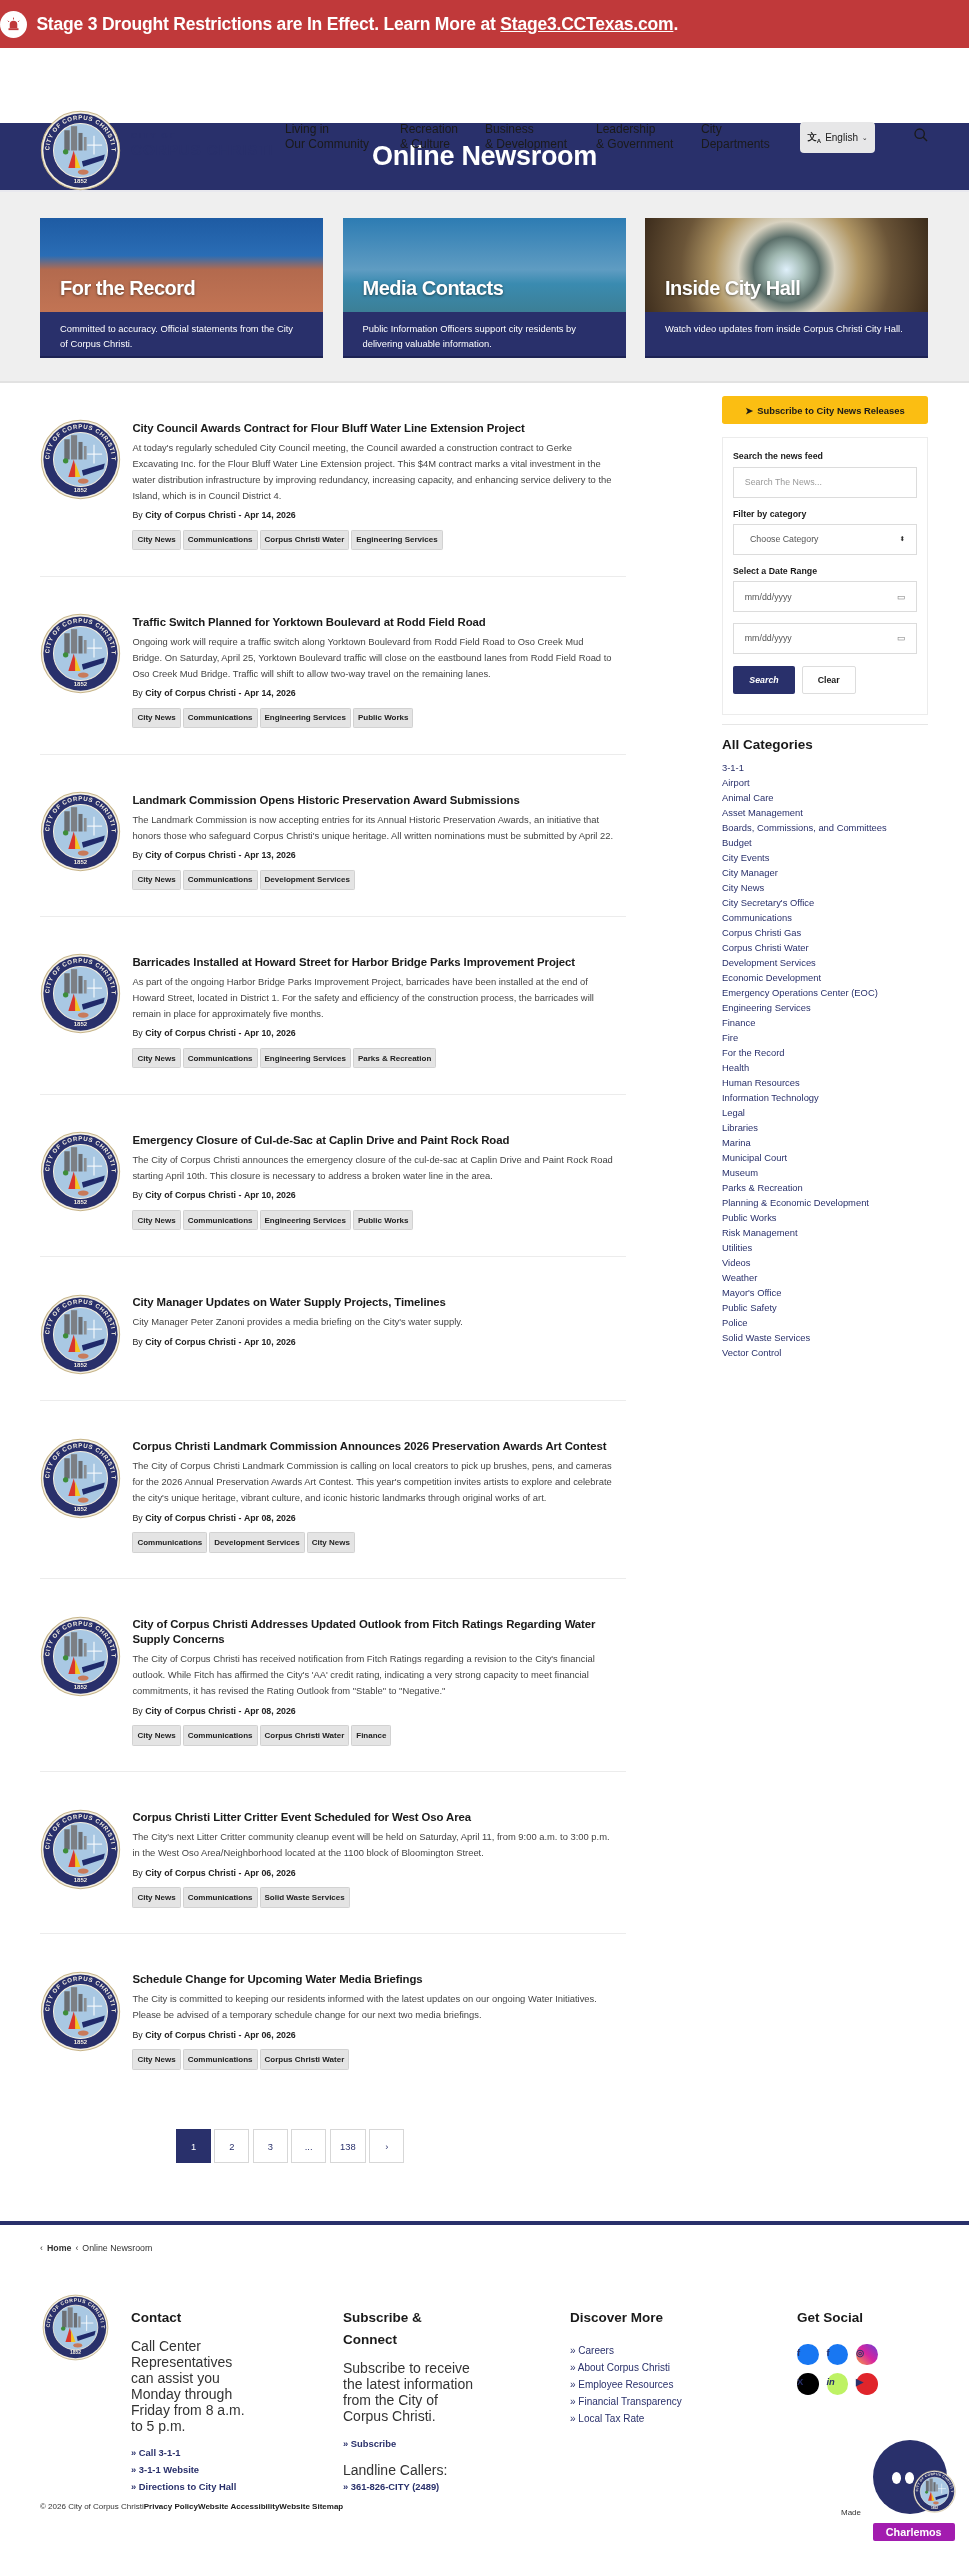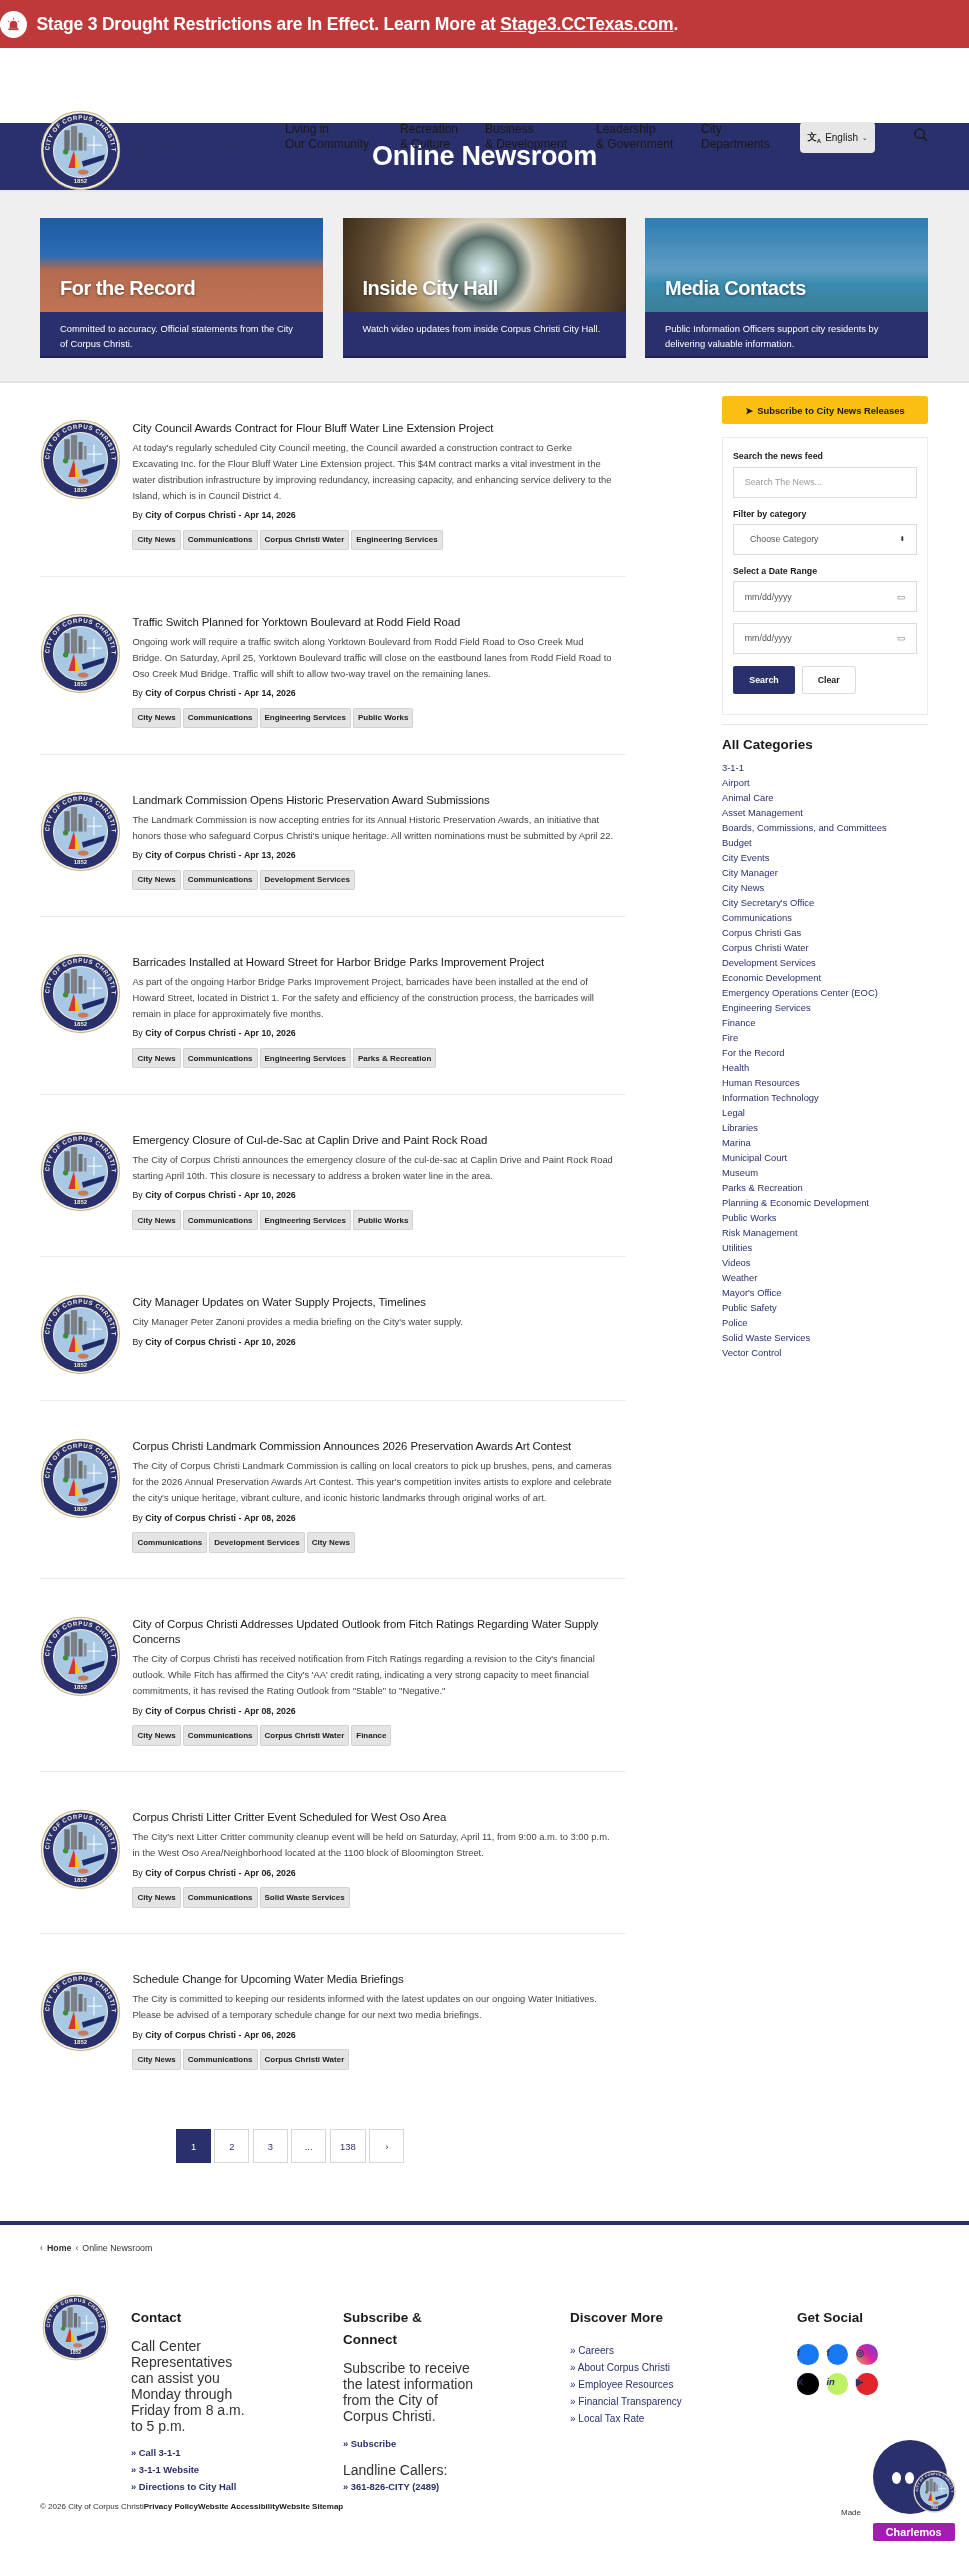--- a/index.html
+++ b/index.html
@@ -43,41 +43,41 @@
   .img-hall { background: radial-gradient(circle at 50% 55%, #dff0fb 0%, #9fb7b0 12%, #5b6f6a 22%, #d8d2c0 32%, #b29866 48%, #6b5538 70%, #3c2c1c 100%); }
   .img-media { background: linear-gradient(180deg, #2d7cb3 0%, #5f9cc2 55%, #3a8bb0 70%, #3c7f96 100%); }
 
   
   .main { display: flex; padding: 0 0 0 40px; }
   .news-list { width: 586px; }
   .article { display: flex; padding: 38px 0 25.6px 0; border-bottom: 1.3px solid #ececec; }
   .article:last-child { border-bottom: none; }
   .article .aseal { width: 81px; height: 81px; flex-shrink: 0; margin-top: -1.3px; }
   .article .body { margin-left: 11.4px; width: 483px; }
-  .article h2 { font-size: 11.4px; font-weight: normal; line-height: 15px; color: #1a1a1a; letter-spacing: -0.1px; }
+  .article h2 { font-size: 11.4px; font-weight: bold; line-height: 15px; color: #1a1a1a; letter-spacing: -0.1px; }
   .article p { font-size: 9.4px; line-height: 16px; color: #444; margin-top: 4px; }
   .article .byline { font-size: 8.8px; margin-top: 6.7px; color: #222; }
   .article .byline b { font-weight: bold; }
   .tags { display: flex; gap: 2px; margin-top: 9.4px; flex-wrap: wrap; }
   .tag { background: #e4e4e4; border: 0.7px solid #d2d2d2; border-radius: 1.3px; font-size: 8px; font-weight: bold; padding: 4.7px 4px; color: #222; }
 
   
   .pagination { display: flex; gap: 3.4px; margin: 34px 0 58px 176px; }
   .page { height: 34px; min-width: 35px; border: 0.7px solid #d7d7d7; display: flex; align-items: center; justify-content: center; font-size: 9.4px; color: #29306b; padding: 0 9.4px; }
   .page.active { background: #29306b; color: #fff; border-color: #29306b; }
 
   
   .sidebar { width: 214px; margin-left: 96px; padding-top: 13.5px; }
   .subscribe-btn { background: #fbbe12; border-radius: 2.7px; height: 28px; display: flex; align-items: center; justify-content: center; font-size: 9.4px; font-weight: bold; color: #1a1a1a; gap: 4px; width: 206px; }
   .filter-box { margin-top: 12.8px; border: 0.7px solid #ececec; width: 206px; padding: 13.5px 10px 20px 10px; }
   .filter-box label { display: block; font-size: 8.8px; font-weight: bold; color: #1a1a1a; margin-bottom: 5.4px; }
   .field { height: 31px; border: 0.7px solid #dcdcdc; display: flex; align-items: center; padding: 0 10.8px; font-size: 8.8px; color: #777; margin-bottom: 10.8px; justify-content: space-between; }
   .field.select { padding-left: 16px; }
   .btn-row { display: flex; gap: 6.7px; margin-top: 12px; }
-  .btn-search { background: #29306b; color: #fff; font-size: 8.8px; font-weight: bold; width: 62px; height: 28px; border-radius: 2px; display: flex; align-items: center; justify-content: center; }
+  .btn-search { background: #29306b; color: #fff; font-size: 8.8px; font-weight: bold; width: 62px; height: 28px; border-radius: 2px; display: flex; align-items: center; justify-content: center; font-style: italic; }
   .btn-clear { border: 0.7px solid #ddd; font-size: 8.8px; font-weight: bold; width: 54px; height: 28px; border-radius: 2px; display: flex; align-items: center; justify-content: center; }
   .divider { border-top: 0.7px solid #e6e6e6; margin-top: 9.4px; width: 206px; }
   .cats { margin-top: 11.4px; }
   .cats h3 { font-size: 13.5px; font-weight: bold; color: #1a1a1a; margin-bottom: 8px; }
   .cats a { display: block; color: #29306b; font-size: 9.4px; line-height: 15px; margin-bottom: 0; }
 
   
   .footer-rule { border-top: 4px solid #29306b; }
   .breadcrumb { padding: 18px 40px; font-size: 8.8px; color: #333; display: flex; gap: 4px; align-items: center; }
   .breadcrumb b { font-weight: bold; }
@@ -193,30 +193,30 @@
 </div>
 
 <div class="features">
   <a href="#" class="fcard">
     <div class="img img-record">
         <div class="label">For the Record</div>
       </div>
     <div class="desc">Committed to accuracy. Official statements from the City of Corpus Christi.</div>
   </a>
   <a href="#" class="fcard">
+    <div class="img img-media">
+        <div class="label">Media Contacts</div>
+      </div>
+    <div class="desc">Public Information Officers support city residents by delivering valuable information.</div>
+  </a>
+  <a href="#" class="fcard">
     <div class="img img-hall">
         <div class="label">Inside City Hall</div>
       </div>
     <div class="desc">Watch video updates from inside Corpus Christi City Hall.</div>
-  </a>
-  <a href="#" class="fcard">
-    <div class="img img-media">
-        <div class="label">Media Contacts</div>
-      </div>
-    <div class="desc">Public Information Officers support city residents by delivering valuable information.</div>
   </a>
 </div>
 
 <div class="main">
   <div class="news-list" id="news-list">
       <div class="article">
     <a href="#" class="aseal"><svg viewBox="0 0 120 120" width="81" height="81">
             <use href="#seal"></use>
           </svg></a>
     <div class="body">

